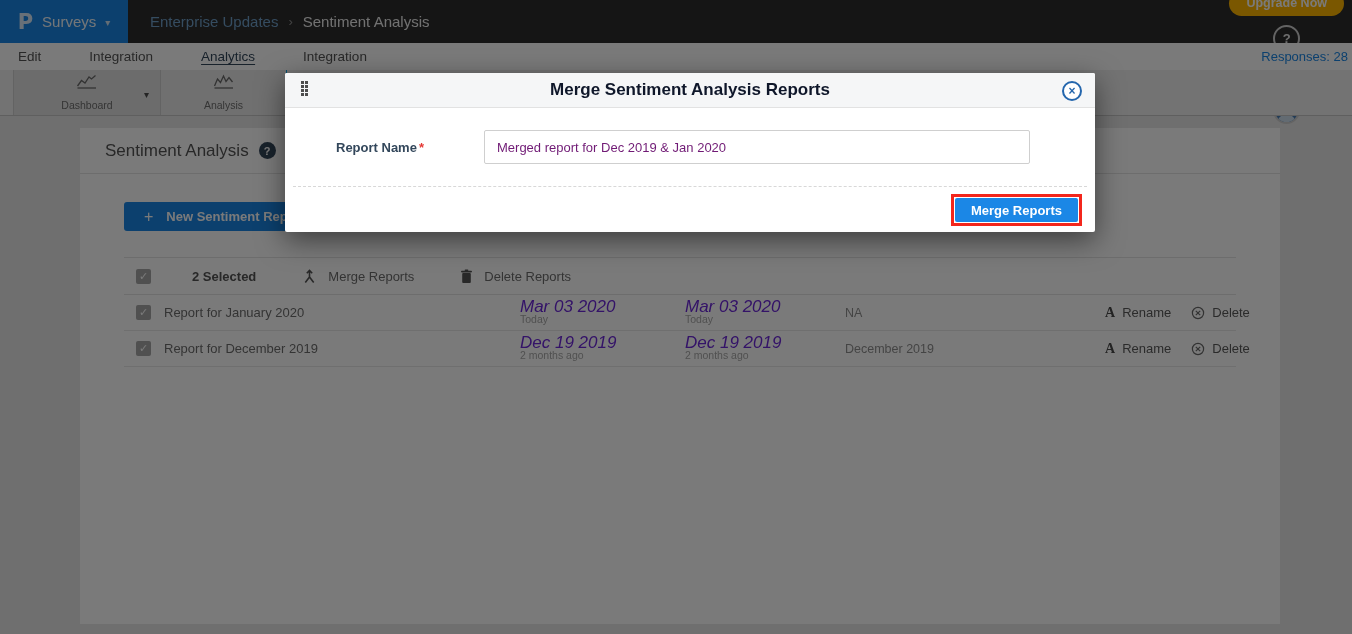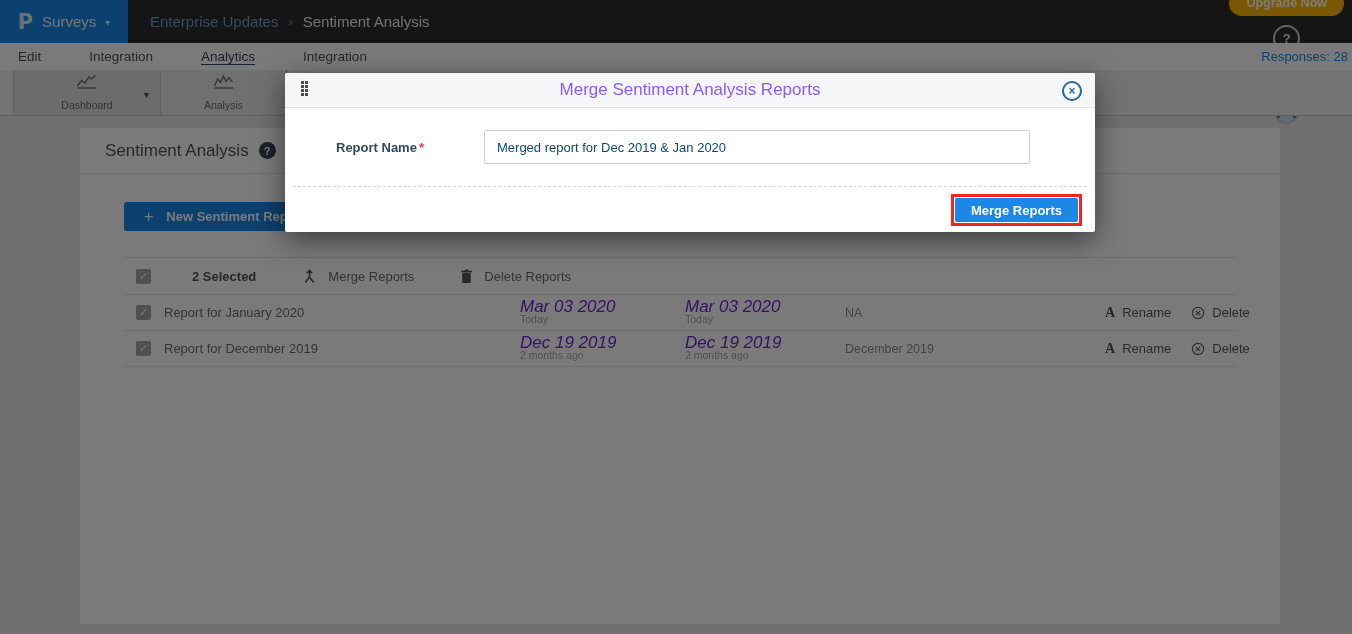--- a/index.html
+++ b/index.html
@@ -61,26 +61,26 @@
   .row-actions { justify-self:end; display:flex; gap:20px; padding-right:14px; }
   .row-link { display:flex; align-items:center; gap:7px; color:#5a5a5a; cursor:pointer; }
   .rename-a { font-family:"Liberation Serif", serif; font-weight:bold; font-size:14px; color:#4a4a4a; }
   .delete-x svg { stroke:#6a6a6a; fill:none; stroke-width:1.2; }
   
   .backdrop { position:absolute; inset:0; background:rgba(0,0,0,0.52); z-index:10; }
   .modal { position:absolute; left:285px; top:73px; width:810px; height:159px; background:#fff; border-radius:2px; box-shadow:0 8px 28px rgba(0,0,0,0.5); z-index:20; }
   .modal-header { height:35px; background:#f5f6f7; border-bottom:1px solid #e2e2e2; display:flex; align-items:center; position:relative; border-radius:2px 2px 0 0; }
   .drag-handle { position:absolute; left:16px; top:8px; display:grid; grid-template-columns:repeat(2, 3px); grid-auto-rows:3px; gap:1px; cursor:grab; }
   .drag-handle i { background:#4d4d4d; }
-  .modal-title { width:100%; text-align:center; font-size:17px; font-weight:normal; color:#8b5cf6; }
+  .modal-title { width:100%; text-align:center; font-size:17px; font-weight:bold; color:#0f172a; }
   .modal-close { position:absolute; right:13px; top:8px; width:20px; height:20px; border:2px solid #2466ad; border-radius:50%; background:#fff; color:#2466ad; font-size:12px; font-weight:bold; display:flex; align-items:center; justify-content:center; cursor:pointer; line-height:1; }
   .modal-body { height:78px; display:flex; align-items:center; }
   .field-label { width:190px; text-align:center; font-size:13px; font-weight:bold; color:#33475b; }
   .req { color:#e53935; margin-left:2px; }
-  .report-input { margin-left:9px; width:546px; height:26px; border:1px solid #cfcfcf; border-radius:2px; padding:16px 12px; font-size:13px; color:#0c4a6e; font-family:"Liberation Sans", sans-serif; outline:none; }
+  .report-input { margin-left:9px; width:546px; height:26px; border:1px solid #cfcfcf; border-radius:2px; padding:16px 12px; font-size:13px; color:#701a75; font-family:"Liberation Sans", sans-serif; outline:none; }
   .modal-footer { height:45px; border-top:1px dashed #d8d8d8; margin:0 8px; position:relative; }
   .annotation-box { position:absolute; right:5px; top:7px; border:3px solid #f3261c; padding:1px; }
   .merge-btn { height:24px; padding:0 16px; background:#1b87e6; border:none; border-radius:2px; color:#fff; font-size:13px; font-weight:bold; cursor:pointer; }
 </style>
 </head>
 <body>
 
 <div class="topbar">
   <div class="logo-block">
     <span class="logo-p">P</span>

